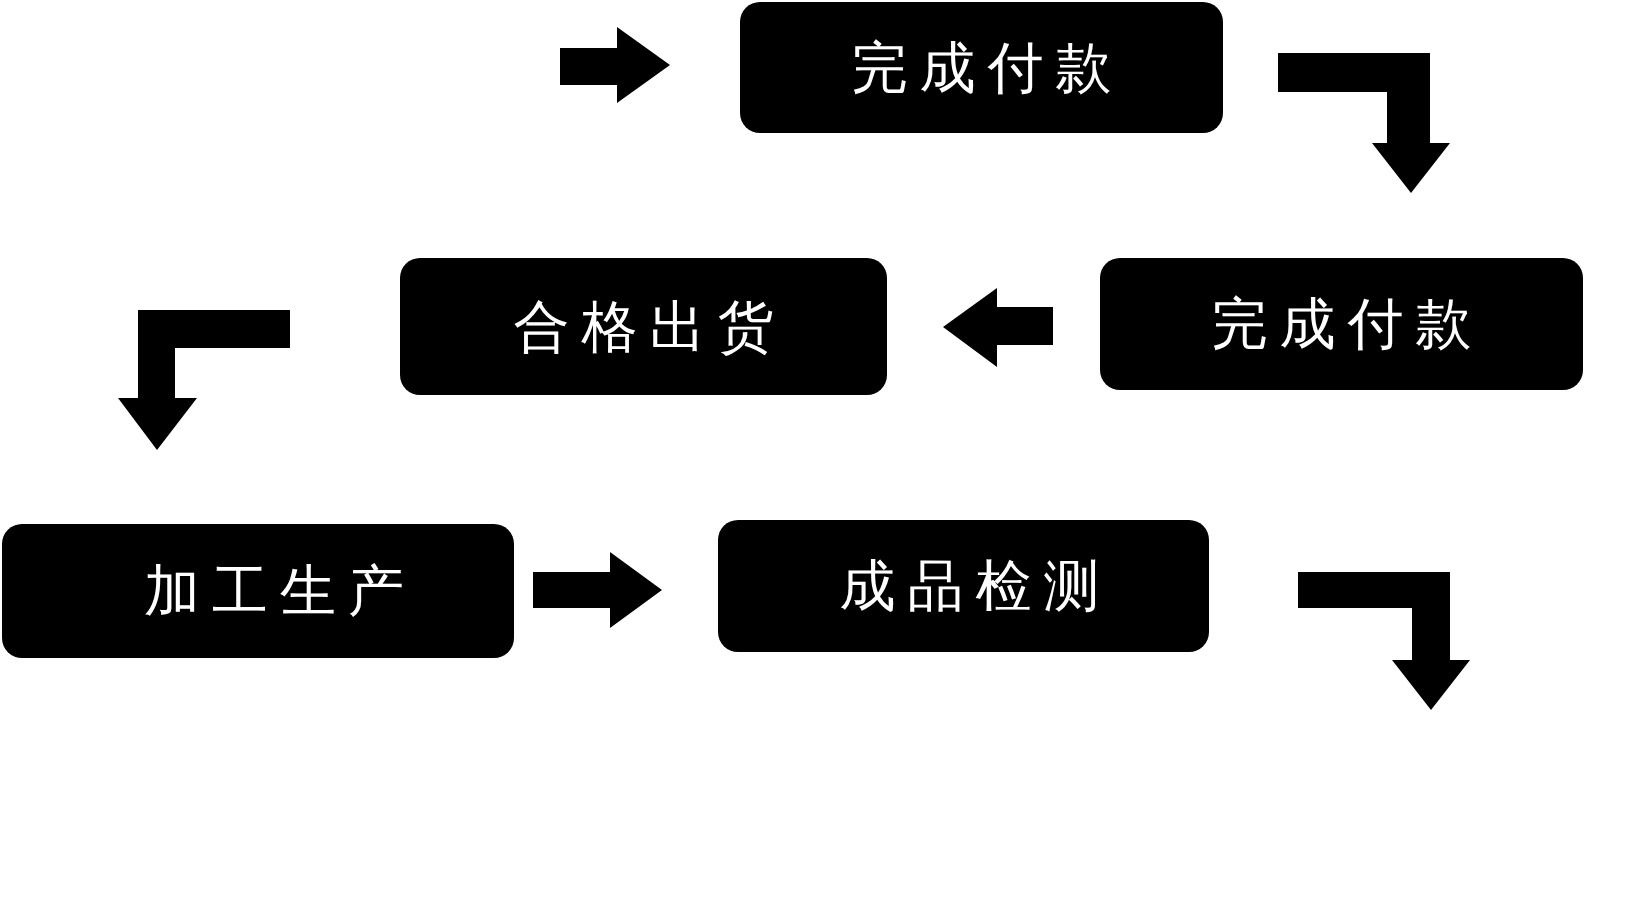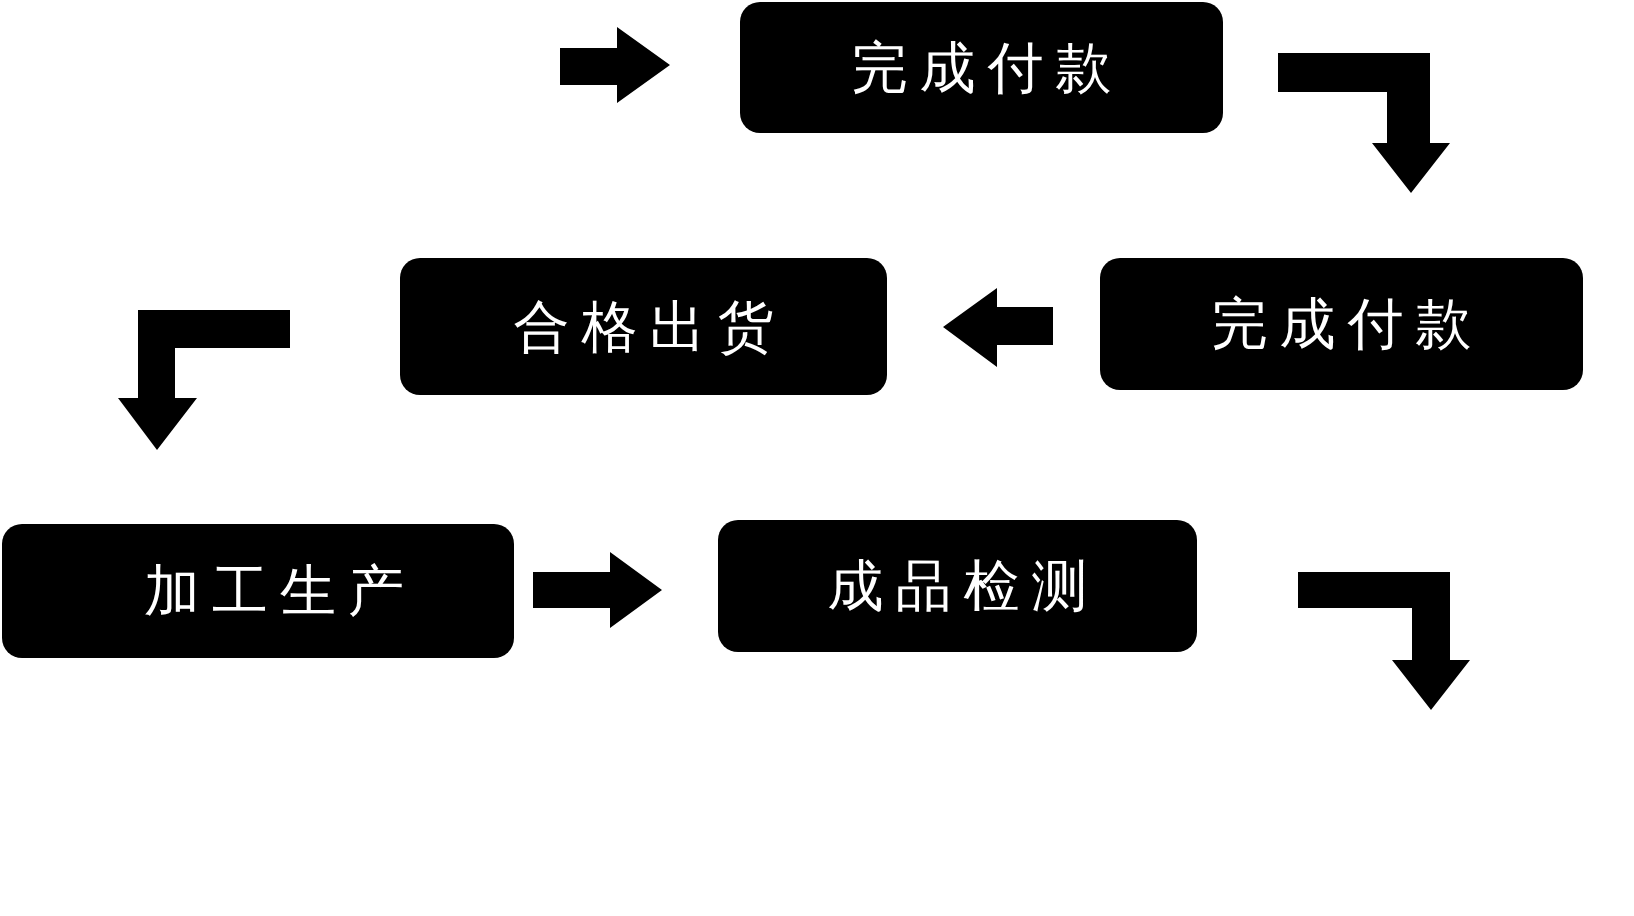--- a/index.html
+++ b/index.html
@@ -44,21 +44,21 @@
   .node.tight .lbl {
     letter-spacing: 2px;
     text-indent: 2px;
   }
   
   #node-sample  { left: 2px;    top: 2px;   width: 478px; height: 131px; }
   #node-payment { left: 740px;  top: 2px;   width: 483px; height: 131px; }
   #node-draw    { left: 1100px; top: 258px; width: 483px; height: 132px; }
   #node-confirm { left: 400px;  top: 258px; width: 487px; height: 137px; }
   #node-produce { left: 2px;    top: 524px; width: 480px; height: 134px; padding-left: 32px; }
-  #node-inspect { left: 718px;  top: 520px; width: 479px; height: 132px; }
+  #node-inspect { left: 718px;  top: 520px; width: 479px; height: 132px; padding-left: 12px; }
   #node-ship    { left: 1153px; top: 778px; width: 478px; height: 136px; }
 
   svg.arrows {
     position: absolute;
     left: 0;
     top: 0;
     pointer-events: none;
   }
   svg.arrows polygon {
     fill: #000000;

